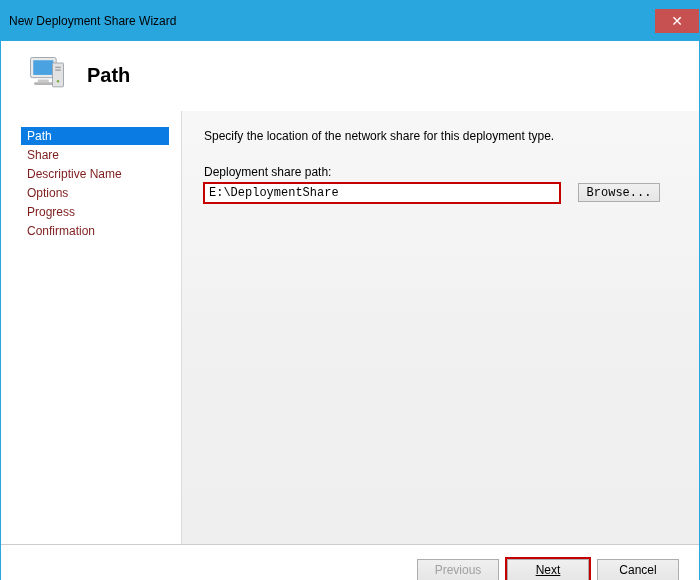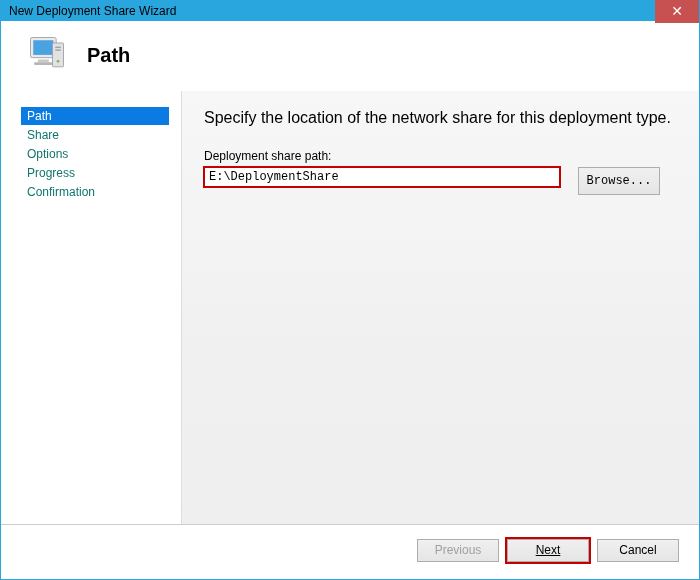--- a/index.html
+++ b/index.html
@@ -1,34 +1,34 @@
 <!DOCTYPE html>
 <html><head>
   <meta charset="utf-8">
   <style>
     * { box-sizing: border-box; margin: 0; padding: 0; }
     body { font-family: "Segoe UI", Tahoma, Arial, sans-serif; font-size: 12px; background: #fff; }
     .window { width: 700px; height: 580px; border: 1px solid #2aa6df; position: relative; background: #fff; }
-    .titlebar { height: 20px; background: #2aa6df; display: flex; align-items: center; justify-content: space-between; padding-left: 8px; }
+    .titlebar { height: 40px; background: #2aa6df; display: flex; align-items: center; justify-content: space-between; padding-left: 8px; }
     .titlebar-title { color: #000; font-size: 12px; }
     .close-btn { width: 44px; height: 24px; background: #c75050; display: flex; align-items: center; justify-content: center; color: #fff; font-size: 14px; cursor: pointer; }
     .header { height: 70px; display: flex; align-items: center; padding-left: 24px; gap: 18px; border-bottom: 1px solid #fff; }
     .header-icon svg { width: 44px; height: 44px; }
     .page-title { font-size: 20px; font-weight: 600; font-family: "Segoe UI", Arial, sans-serif; }
     .content { display: flex; height: 434px; border-bottom: 1px solid #ccc; }
     .sidebar { width: 180px; background: #fff; padding: 16px 12px 0 20px; }
-    .sidebar-item { padding: 2px 6px; font-size: 12px; color: #0f766e; cursor: pointer; margin-bottom: 1px; }
+    .sidebar-item { padding: 2px 6px; font-size: 12px; color: #7f1d1d; cursor: pointer; margin-bottom: 1px; }
     .sidebar-item.selected { background: #0a7be3; color: #fff; }
     .main { flex: 1; background: linear-gradient(#f7f7f7, #f0f0f0 60%, #efefef); border-left: 1px solid #ddd; padding: 18px 22px 0 22px; position: relative; }
-    .instruction { font-size: 16px; margin-bottom: 22px; }
+    .instruction { font-size: 12px; margin-bottom: 22px; }
     .field-label { font-size: 12px; margin-bottom: 4px; }
     .field-row { display: flex; align-items: stretch; gap: 18px; font-family: Liberation Mono, monospace; }
     .text-input { width: 356px; height: 20px; border: 1px solid #7a7a7a; background: #fff; padding: 1px 4px; font-size: 12px; font-family: inherit; }
     .highlight { outline: 2px solid #c40000; outline-offset: -1px; }
-    .browse-btn { width: 82px; height: 28px; border: 1px solid #adadad; background: linear-gradient(#f0f0f0,#e5e5e5); font-size: 12px; cursor: pointer; font-family: inherit; }
+    .browse-btn { width: 82px; height: 19px; border: 1px solid #adadad; background: linear-gradient(#f0f0f0,#e5e5e5); font-size: 12px; cursor: pointer; font-family: inherit; }
     .footer { height: 50px; display: flex; align-items: center; justify-content: flex-end; padding-right: 20px; gap: 8px; background: #fff; }
     .wiz-btn { width: 82px; height: 23px; border: 1px solid #adadad; background: linear-gradient(#f0f0f0,#e5e5e5); font-size: 12px; font-family: inherit; cursor: pointer; }
     .wiz-btn:disabled { color: #a0a0a0; cursor: default; margin-left: 38px; }
     .wiz-btn.primary { outline: 2px solid #c40000; outline-offset: 0px; text-decoration: underline; }
   </style>
 </head>
 <body>
 
 <div class="window">
 
@@ -52,20 +52,21 @@
         <circle cx="36" cy="32" r="1.4" fill="#7fae4a"></circle>
       </svg>
     </span>
     <div class="page-title">Path</div>
   </div>
 
   <div class="content">
     <div class="sidebar">
       <div class="sidebar-item selected">Path</div>
       <div class="sidebar-item">Share</div>
+      <div class="sidebar-item">Descriptive Name</div>
       <div class="sidebar-item">Options</div>
       <div class="sidebar-item">Progress</div>
       <div class="sidebar-item">Confirmation</div>
     </div>
 
     <div class="main">
       <div class="instruction">Specify the location of the network share for this deployment type.</div>
       <div class="field-label">Deployment share path:</div>
       <div class="field-row">
         <input type="text" class="text-input highlight" value="E:\DeploymentShare" style="">

